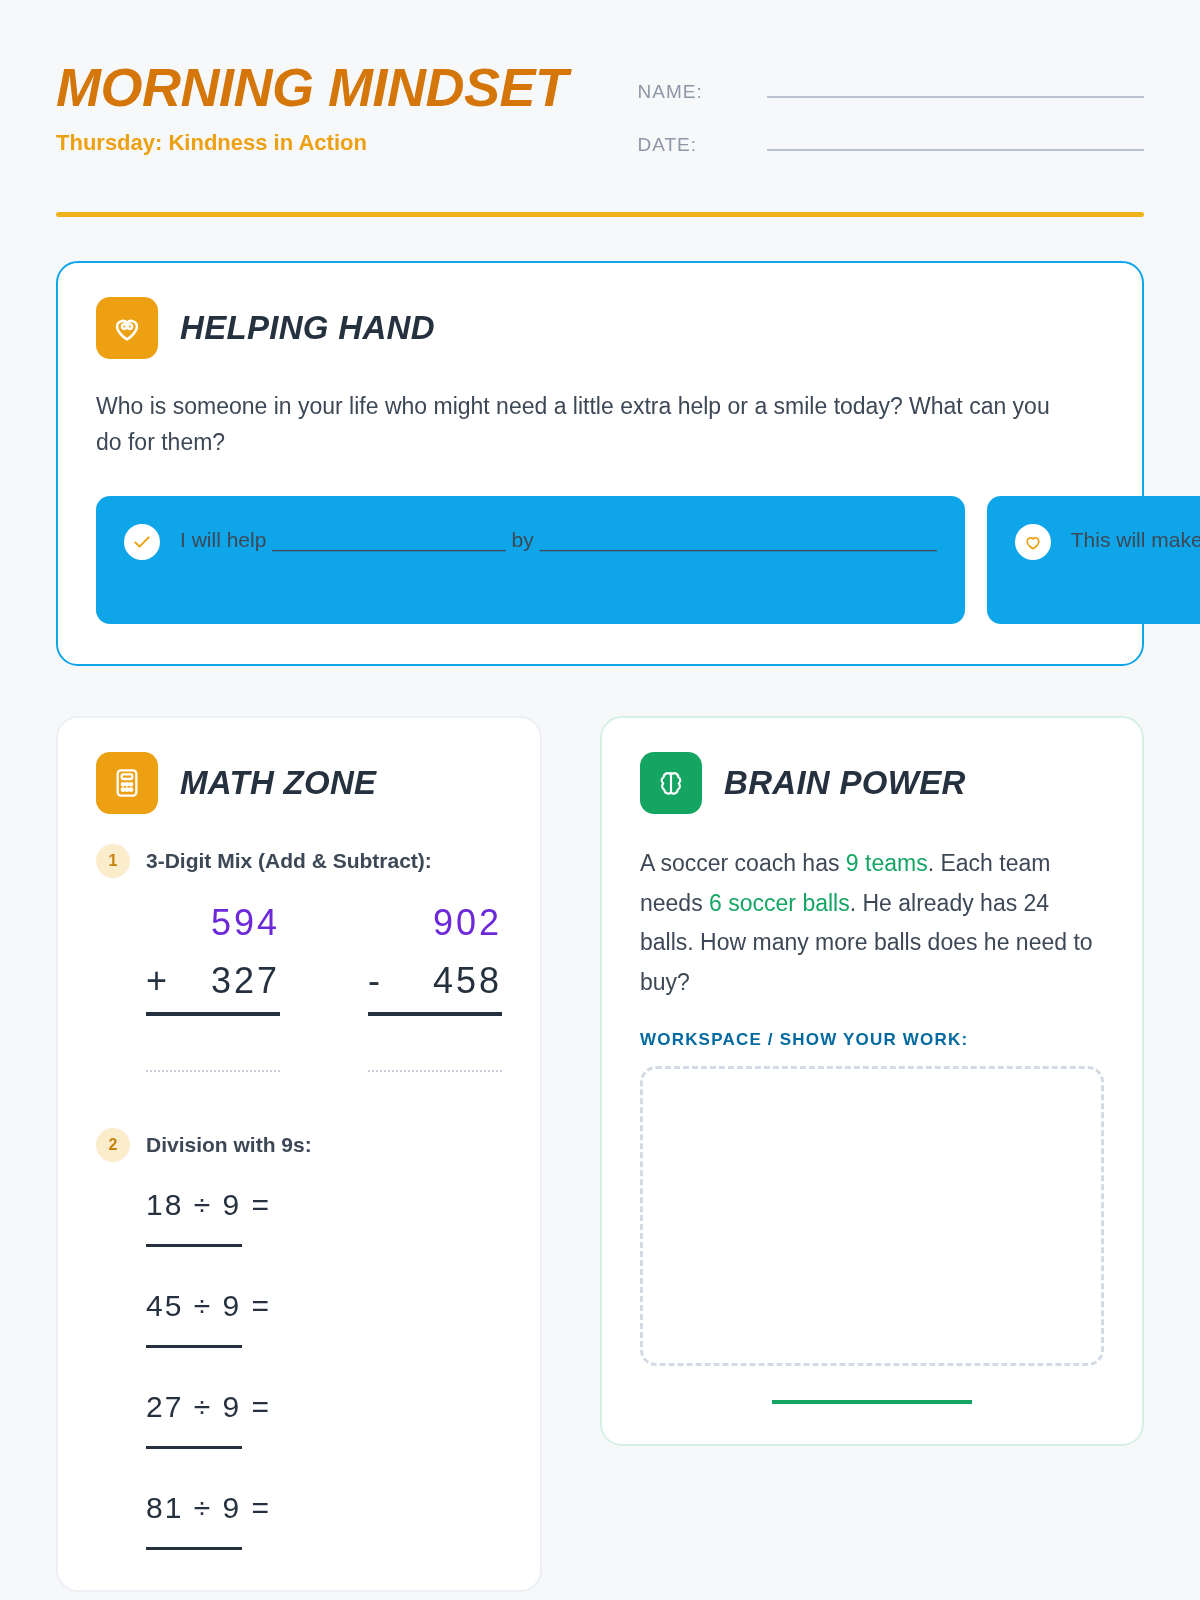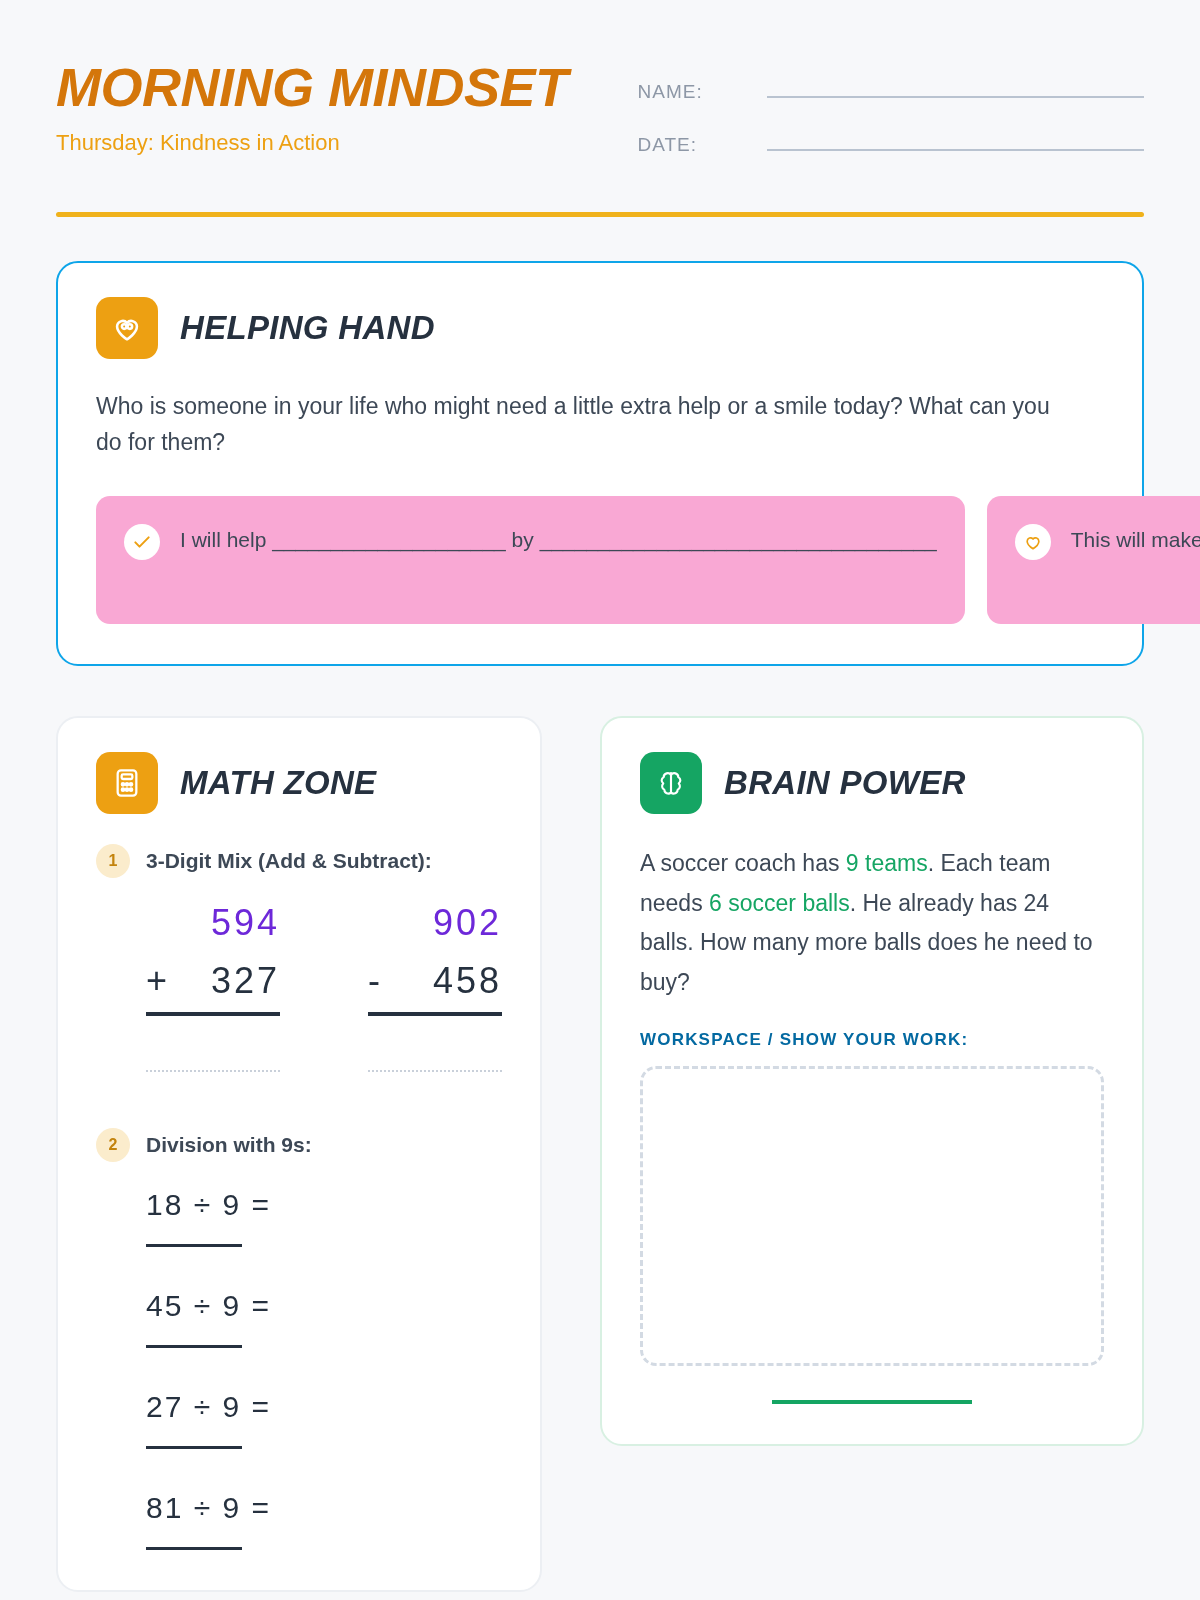--- a/index.html
+++ b/index.html
@@ -33,21 +33,21 @@
     font-style: italic;
     letter-spacing: -0.5px;
     color: #d4760a;
     line-height: 1;
     margin: 0;
     text-transform: uppercase;
   }
   .subtitle {
     margin-top: 16px;
     font-size: 22px;
-    font-weight: 400;
+    font-weight: 700;
     color: #eda012;
   }
   .name-date {
     flex: 1 1 auto;
     max-width: 560px;
     margin-left: 70px;
     padding-top: 16px;
   }
   .field-row {
     display: flex;
@@ -116,21 +116,21 @@
     line-height: 1.55;
     color: #3d4856;
     max-width: 980px;
   }
   .answer-row {
     display: flex;
     gap: 22px;
     margin-top: 36px;
   }
   .answer-box {
-    background: #f9a8d4;
+    background: #0ea5e9;
     border-radius: 14px;
     padding: 26px 28px;
     display: flex;
     align-items: flex-start;
     gap: 20px;
     min-height: 128px;
   }
   .answer-box.first { flex: 0 0 490px; }
   .answer-box.second { flex: 1 1 auto; }
   .circ {

